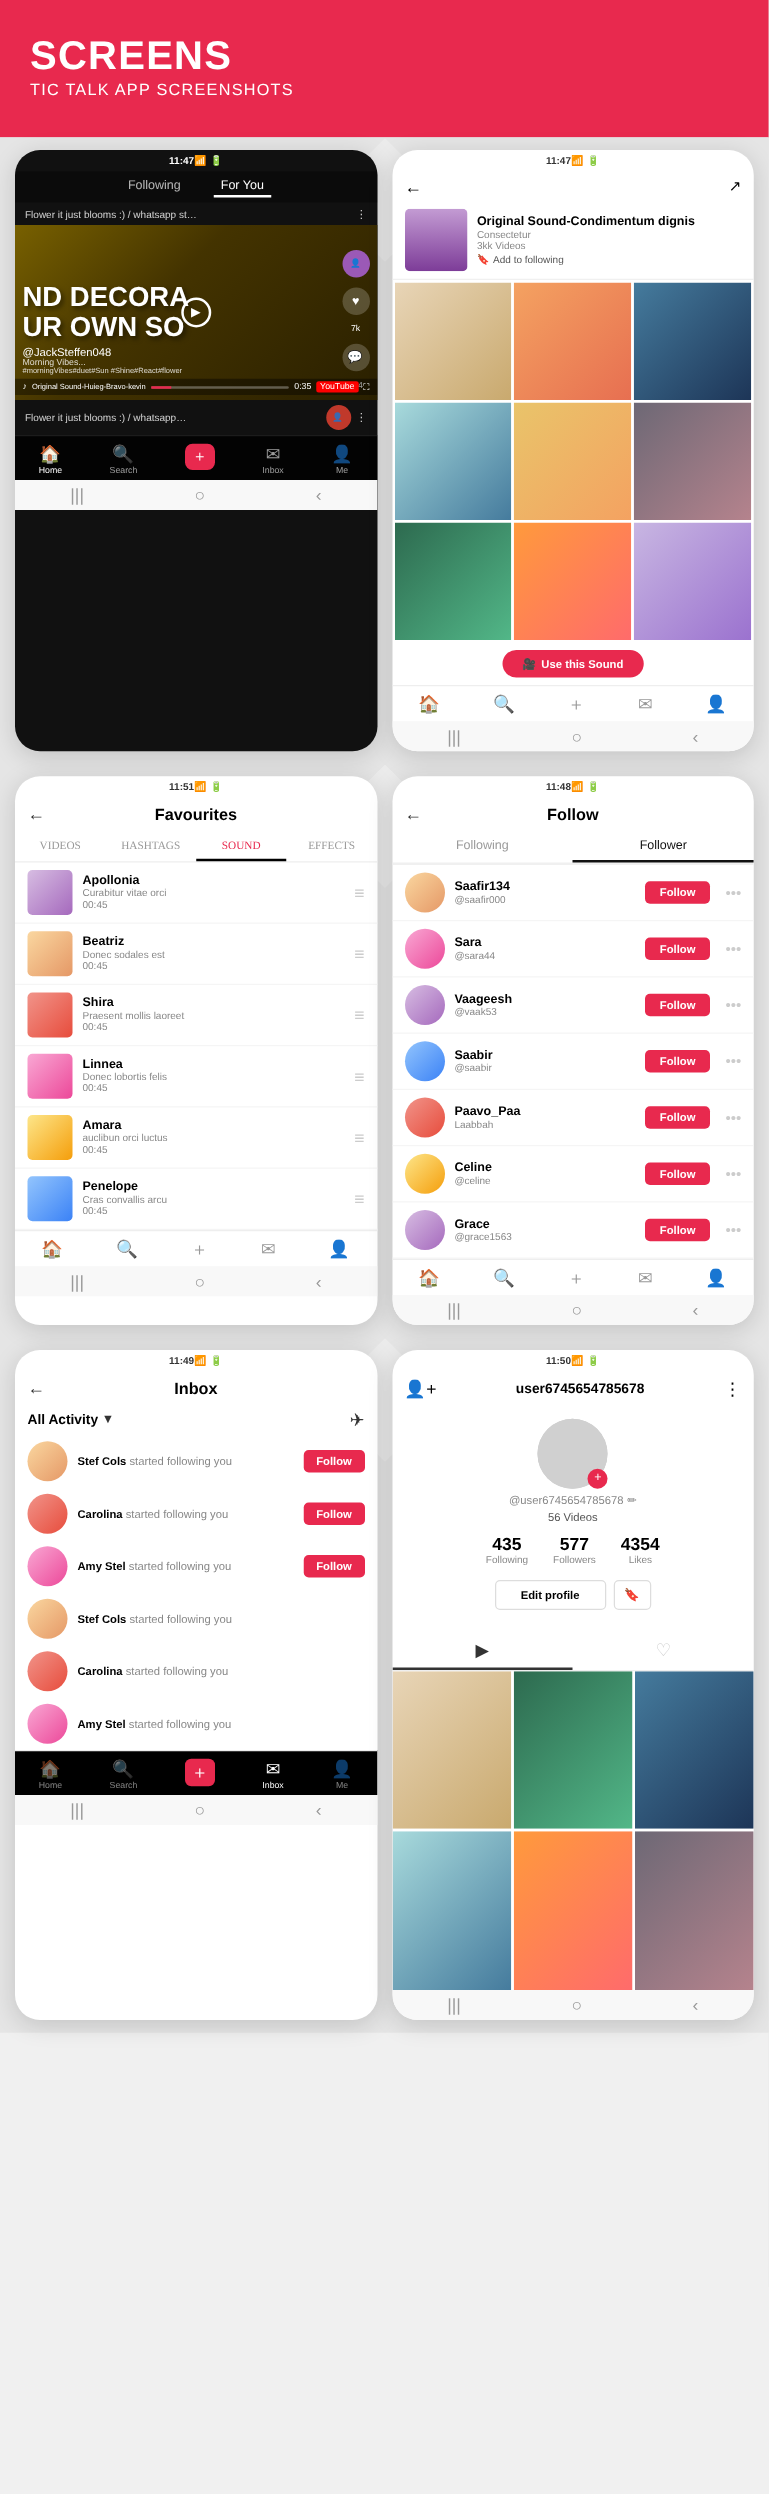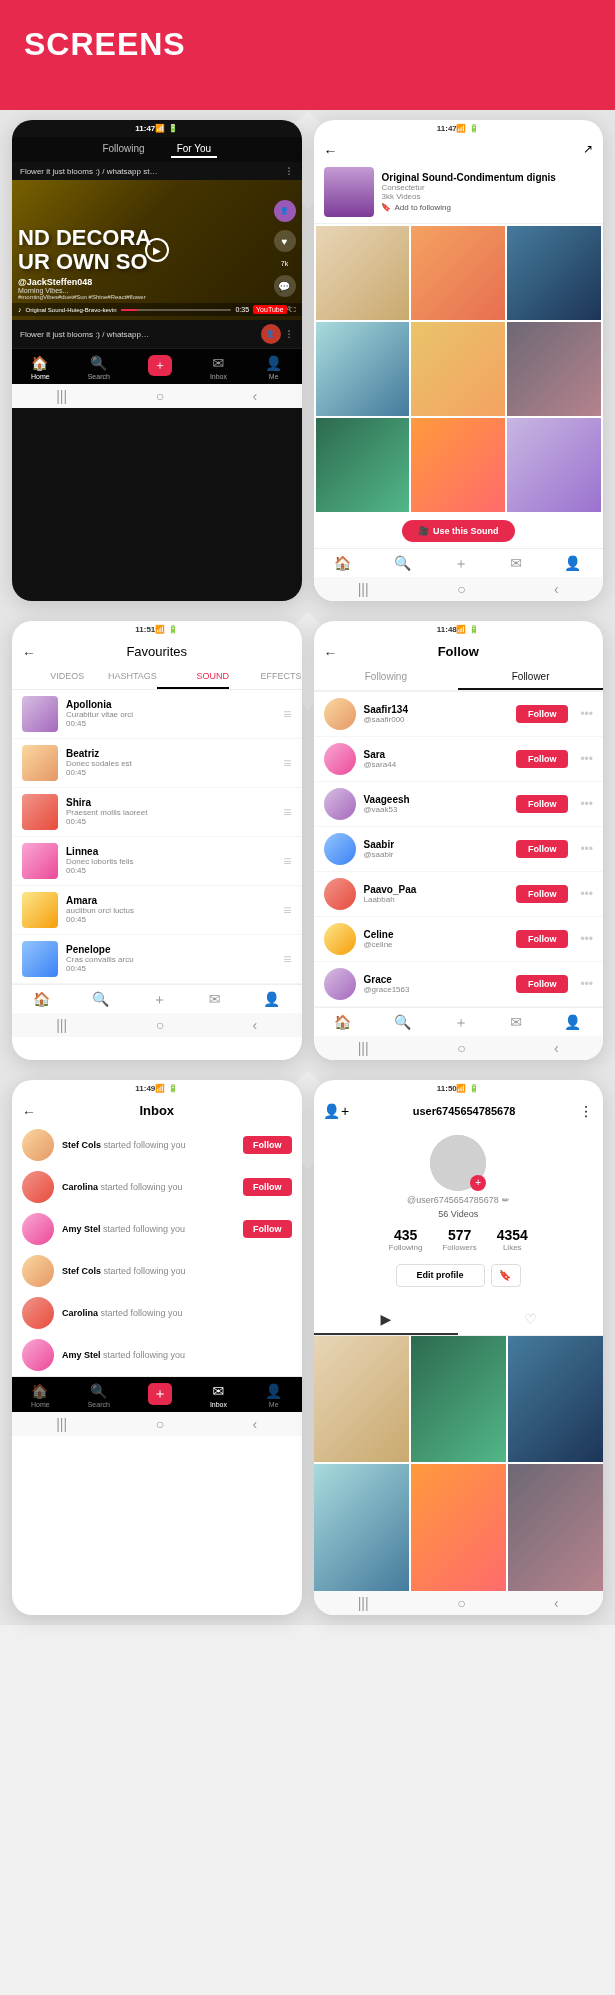--- a/index.html
+++ b/index.html
@@ -161,21 +161,21 @@
       text-align: center;
     }
     .phone1 .user-info {
       position: absolute;
       left: 6px;
       bottom: 20px;
       z-index: 2;
     }
     .phone1 .username {
       font-size: 9px;
-      font-weight: 700;
+      font-weight: 400;
       color: white;
     }
     .phone1 .caption {
       font-size: 7px;
       color: rgba(255,255,255,0.8);
     }
     .phone1 .hashtags {
       font-size: 7px;
       color: rgba(255,255,255,0.8);
     }
@@ -335,31 +335,32 @@
       justify-content: center;
       padding: 6px 10px;
       position: relative;
     }
     .phone3 .back-btn {
       position: absolute;
       left: 10px;
       font-size: 14px;
       color: #333;
     }
-    .phone3 .title { font-size: 13px; font-weight: 400; }
+    .phone3 .title { font-size: 13px; font-weight: 700; }
     .phone3 .tabs {
       display: flex;
       border-bottom: 1px solid #eee;
     }
     .phone3 .tab {
       flex: 1;
-      text-align: right;
+      text-align: center;
       padding: 6px 0;
       font-size: 9px;
       color: #999;
+      font-family: Liberation Serif, serif;
     }
     .phone3 .tab.active {
       color: #e8294e;
       border-bottom: 2px solid #000000;
     }
     .phone3 .sound-list-item {
       display: flex;
       align-items: center;
       padding: 6px 10px;
       gap: 8px;
@@ -696,20 +697,21 @@
 
     .full-bg {
       background: #e5e5e5;
     }
   </style>
 </head>
 <body>
 
 <div class="header">
   <div class="header-title">SCREENS</div>
+  <div class="header-subtitle">TIC TALK APP SCREENSHOTS</div>
 </div>
 
 <div class="full-bg">
 
 <div class="row-pair">
 
   <div class="phone phone1">
 
     <div class="status-bar dark">
       <span>11:47</span>
@@ -1110,20 +1112,27 @@
       <span>11:49</span>
       <div class="status-icons">
         <span>📶</span>
         <span>🔋</span>
       </div>
     </div>
     <div class="header-bar">
       <span class="back-btn">←</span>
       <span class="title">Inbox</span>
     </div>
+    <div class="filter-bar">
+      <div class="filter-select">
+        <span>All Activity</span>
+        <span class="filter-arrow">▼</span>
+      </div>
+      <span class="send-icon">✈</span>
+    </div>
 
     <div class="notif-item">
       <div class="notif-avatar av-orange" style="width:32px;height:32px;border-radius:50%;flex-shrink:0;"></div>
       <div class="notif-text">
         <span class="notif-name">Stef Cols</span>
         <span class="notif-action"> started following you</span>
       </div>
       <button class="follow-btn" style="background:#e8294e;color:white;border:none;padding:4px 10px;border-radius:4px;font-size:9px;font-weight:600;flex-shrink:0;">Follow</button>
     </div>
     <div class="notif-item">

